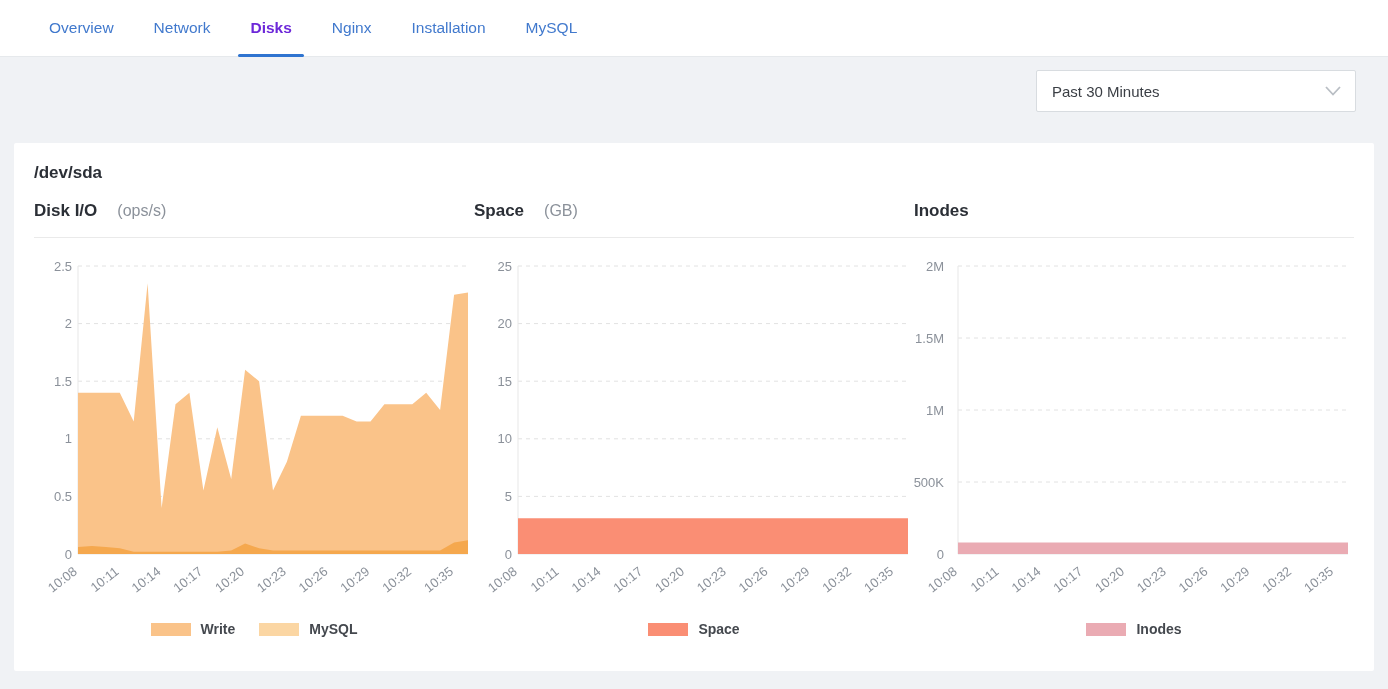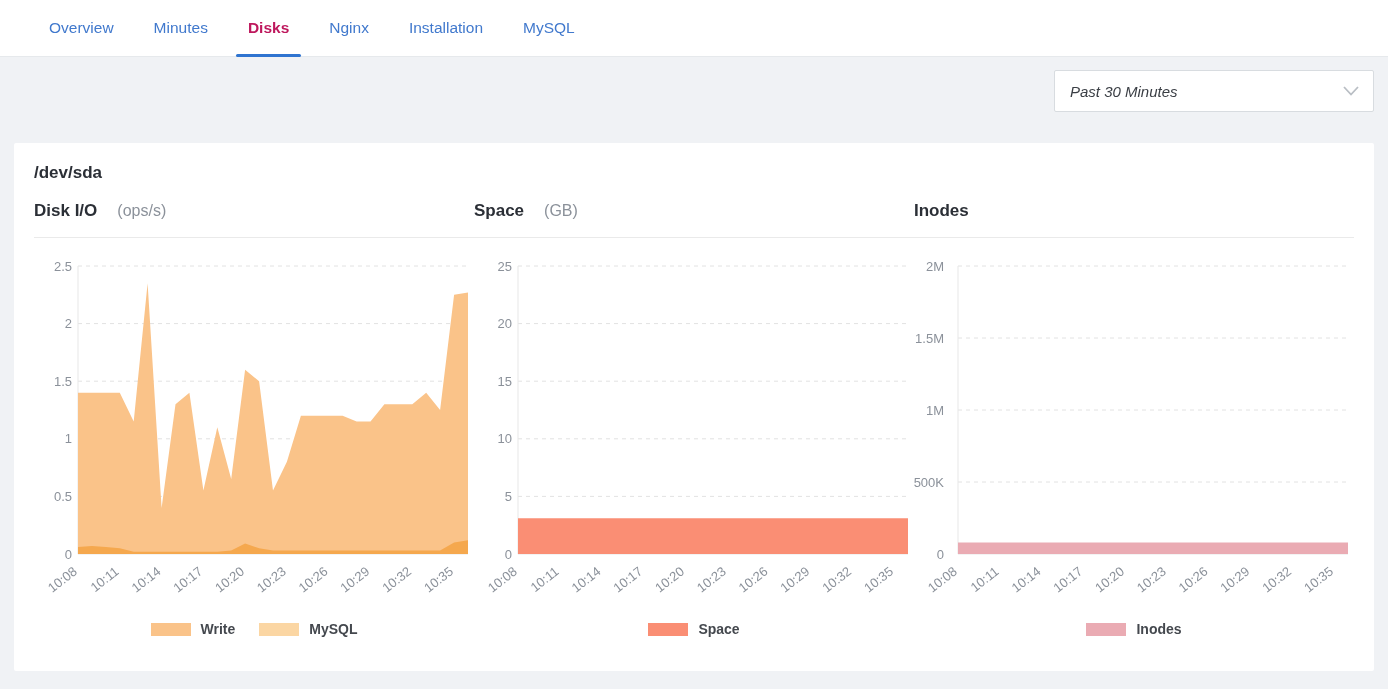--- a/index.html
+++ b/index.html
@@ -23,35 +23,34 @@
   .tab {
     position: relative;
     display: flex;
     align-items: center;
     padding: 0 12px;
     font-size: 15.5px;
     color: #4179cd;
     cursor: pointer;
     white-space: nowrap;
   }
-  .tab.active { color: #be185d; font-weight: bold; }
+  .tab.active { color: #6d28d9; font-weight: bold; }
   .tab.active::after {
     content: "";
     position: absolute;
     left: 0; right: 0; bottom: -1px;
     height: 3px;
     background: #2f74d0;
     border-radius: 2px;
   }
   
   .toolbar {
     display: flex;
     justify-content: flex-end;
-    padding: 13px 14px 0 0;
-    font-style: italic;
+    padding: 13px 32px 0 0;
   }
   .dropdown {
     width: 320px;
     height: 42px;
     background: #ffffff;
     border: 1px solid #d8dce0;
     border-radius: 2px;
     display: flex;
     align-items: center;
     justify-content: space-between;
@@ -91,21 +90,21 @@
   }
   .legend-entry { display: flex; align-items: center; gap: 10px; }
   .sw { display: inline-block; width: 40px; height: 13px; }
   .lg-label { font-size: 14px; font-weight: 600; color: #44484e; text-align: right; }
 </style>
 </head>
 <body>
 
 <div class="tabbar">
   <div class="tab">Overview</div>
-  <div class="tab">Minutes</div>
+  <div class="tab">Network</div>
   <div class="tab active">Disks</div>
   <div class="tab">Nginx</div>
   <div class="tab">Installation</div>
   <div class="tab">MySQL</div>
 </div>
 
 <div class="toolbar">
   <div class="dropdown">
     <span>Past 30 Minutes</span>
     <svg class="chev" viewBox="0 0 16 10">

